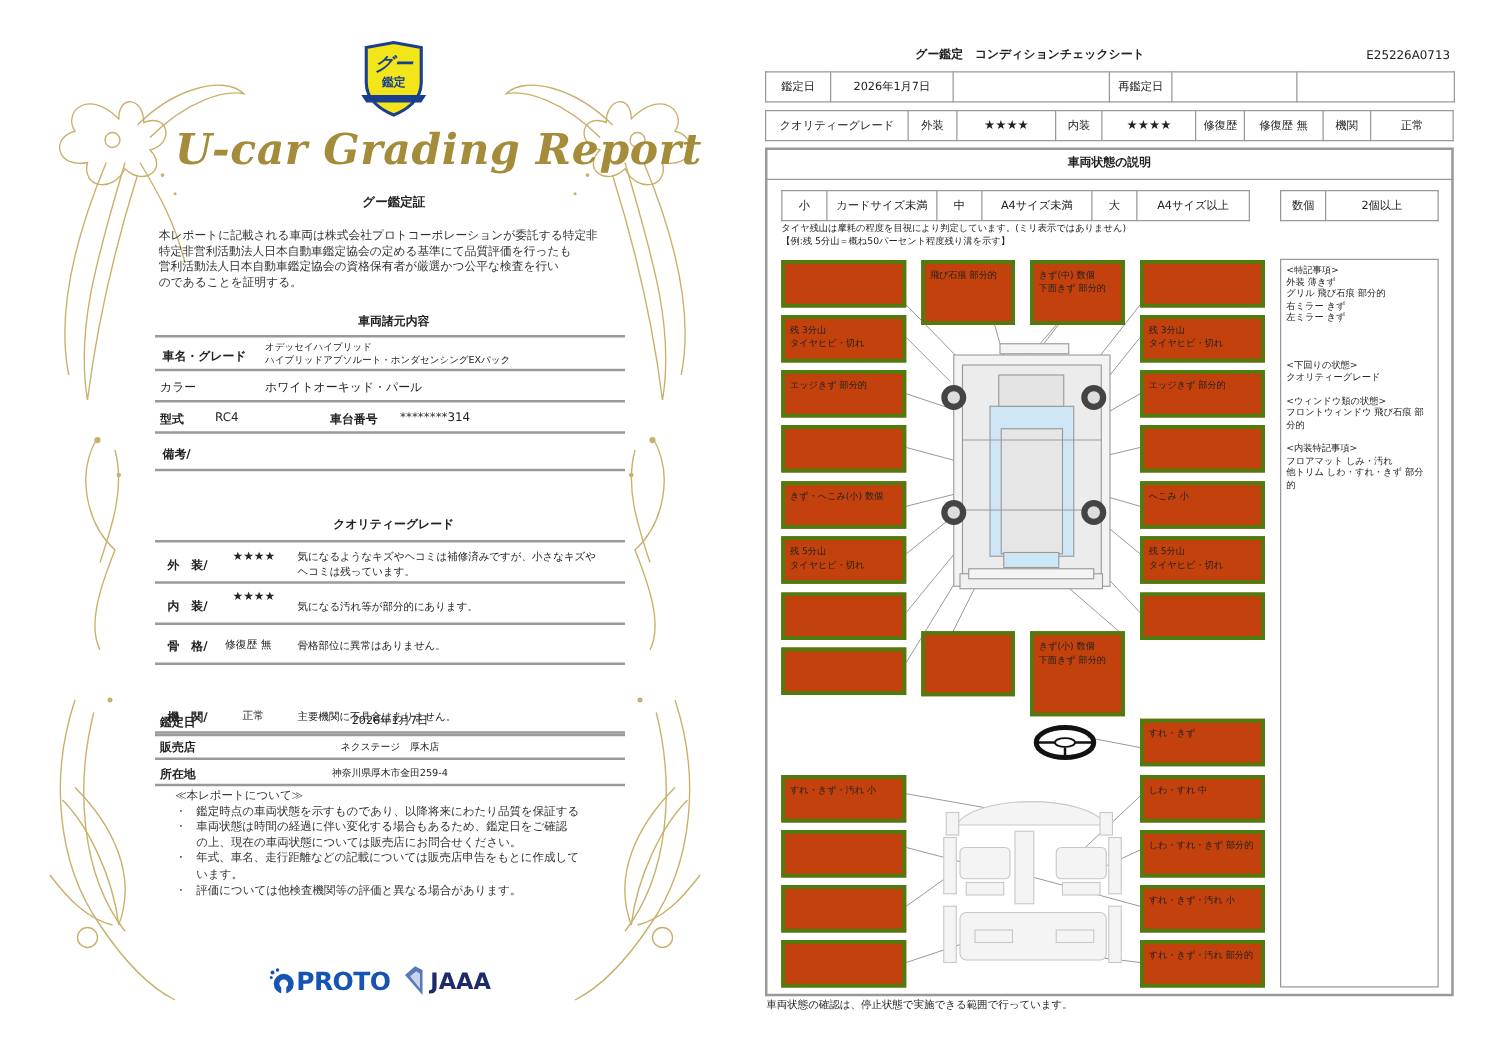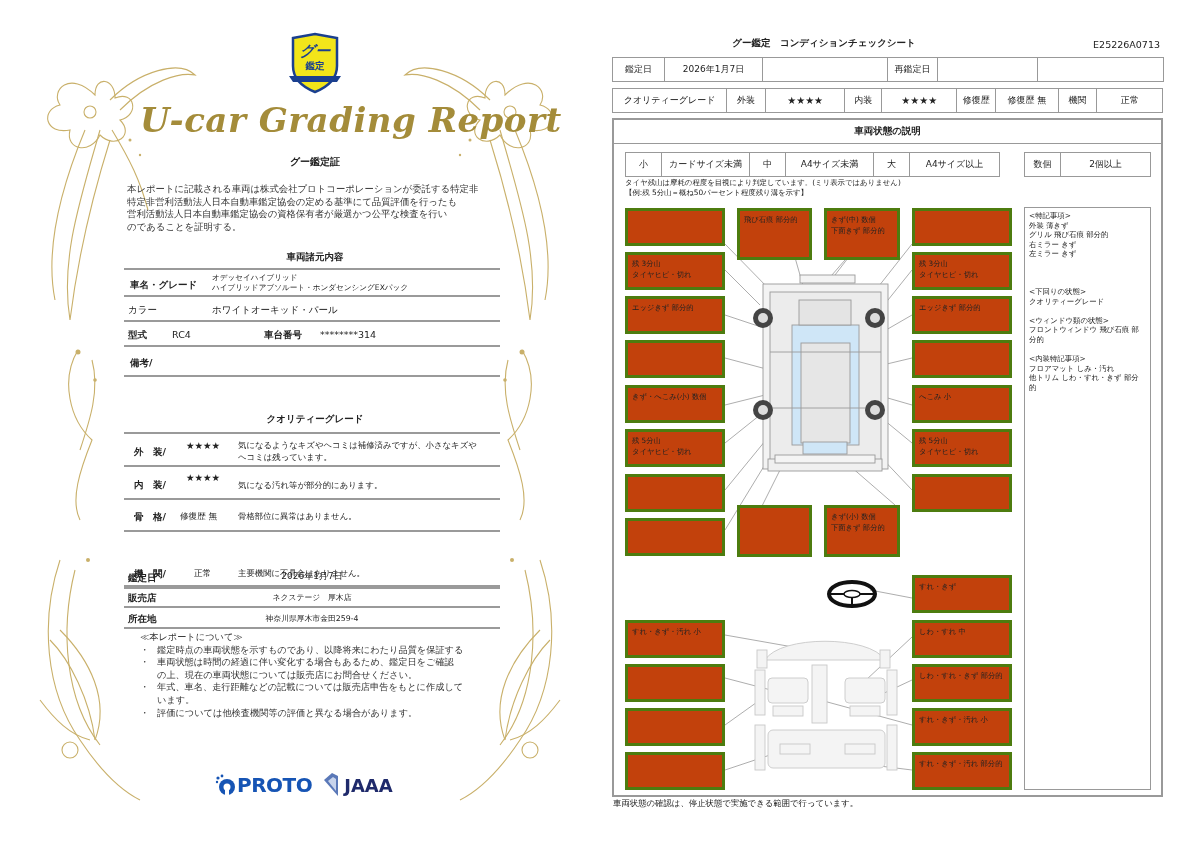--- a/index.html
+++ b/index.html
@@ -473,21 +473,21 @@
     <div></div>
   </div>
 <div class="cbox" style="left:824px;top:208px;width:76px;height:52px;">
     <div>きず(中) 数個</div>
     <div>下面きず 部分的</div>
   </div>
 <div class="cbox" style="left:737px;top:505px;width:75px;height:52px;">
     <div></div>
     <div></div>
   </div>
-<div class="cbox" style="left:824px;top:505px;width:76px;height:52px;">
+<div class="cbox" style="left:824px;top:505px;width:76px;height:68px;">
     <div>きず(小) 数個</div>
     <div>下面きず 部分的</div>
   </div>
 
 <div class="cbox" style="left:625px;top:620px;width:100px;height:38px;">
     <div>すれ・きず・汚れ 小</div>
   </div>
 <div class="cbox" style="left:625px;top:664px;width:100px;height:38px;">
     <div></div>
   </div>

